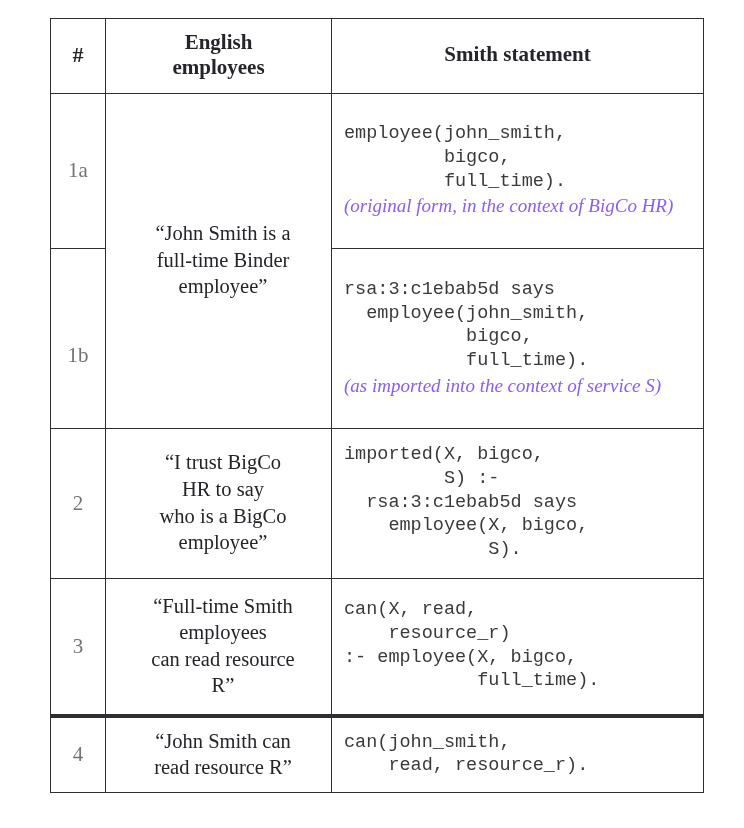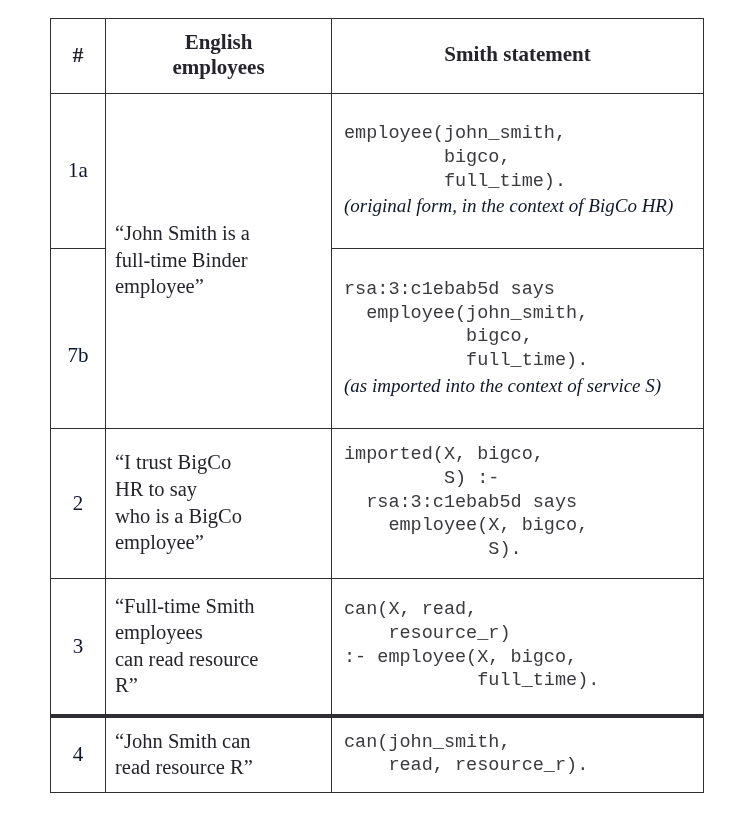--- a/index.html
+++ b/index.html
@@ -46,27 +46,28 @@
     color: #24242a;
     padding: 11px 6px 13px 6px;
   }
   th.hdr-num { font-size: 22px; }
 
   
   td.numcell {
     text-align: center;
     font-family: "Liberation Serif", serif;
     font-size: 21px;
-    color: #0f172a;
+    color: #737373;
     vertical-align: middle;
   }
   td.numcell.lower { vertical-align: middle; padding-top: 34px; }
 
   
   td.engcell {
+    text-align: center;
     font-family: "Liberation Serif", serif;
     font-size: 20.5px;
     line-height: 1.30;
     color: #24242a;
     padding: 7px 0 8px 9px;
   }
 
   
   td.bindcell {
     text-align: left;
@@ -79,21 +80,21 @@
     line-height: 1.28;
     color: #3a3a3e;
     white-space: pre;
     letter-spacing: 0px;
   }
   .note {
     font-family: "Liberation Serif", serif;
     font-style: italic;
     font-size: 19px;
     line-height: 1.22;
-    color: #0f172a;
+    color: #8b5cf6;
     margin-top: 1px;
   }
 
   
   tr.thick-above > td { border-top-width: 4px; border-top-color: #2e2e33; }
 
   
   td.eng-merged { vertical-align: middle; }
 </style>
 </head>
@@ -127,21 +128,21 @@
         </td>
         <td class="bindcell">
           <div class="code">employee(john_smith,
          bigco,
          full_time).</div>
           <div class="note">(original form, in the context of BigCo HR)</div>
         </td>
       </tr>
 
       <tr style="height:180px;">
-        <td class="numcell lower">7b</td>
+        <td class="numcell lower">1b</td>
         <td class="bindcell">
           <div class="code">rsa:3:c1ebab5d says
   employee(john_smith,
            bigco,
            full_time).</div>
           <div class="note">(as imported into the context of service S)</div>
         </td>
       </tr>
 
       <tr style="height:150px;">

